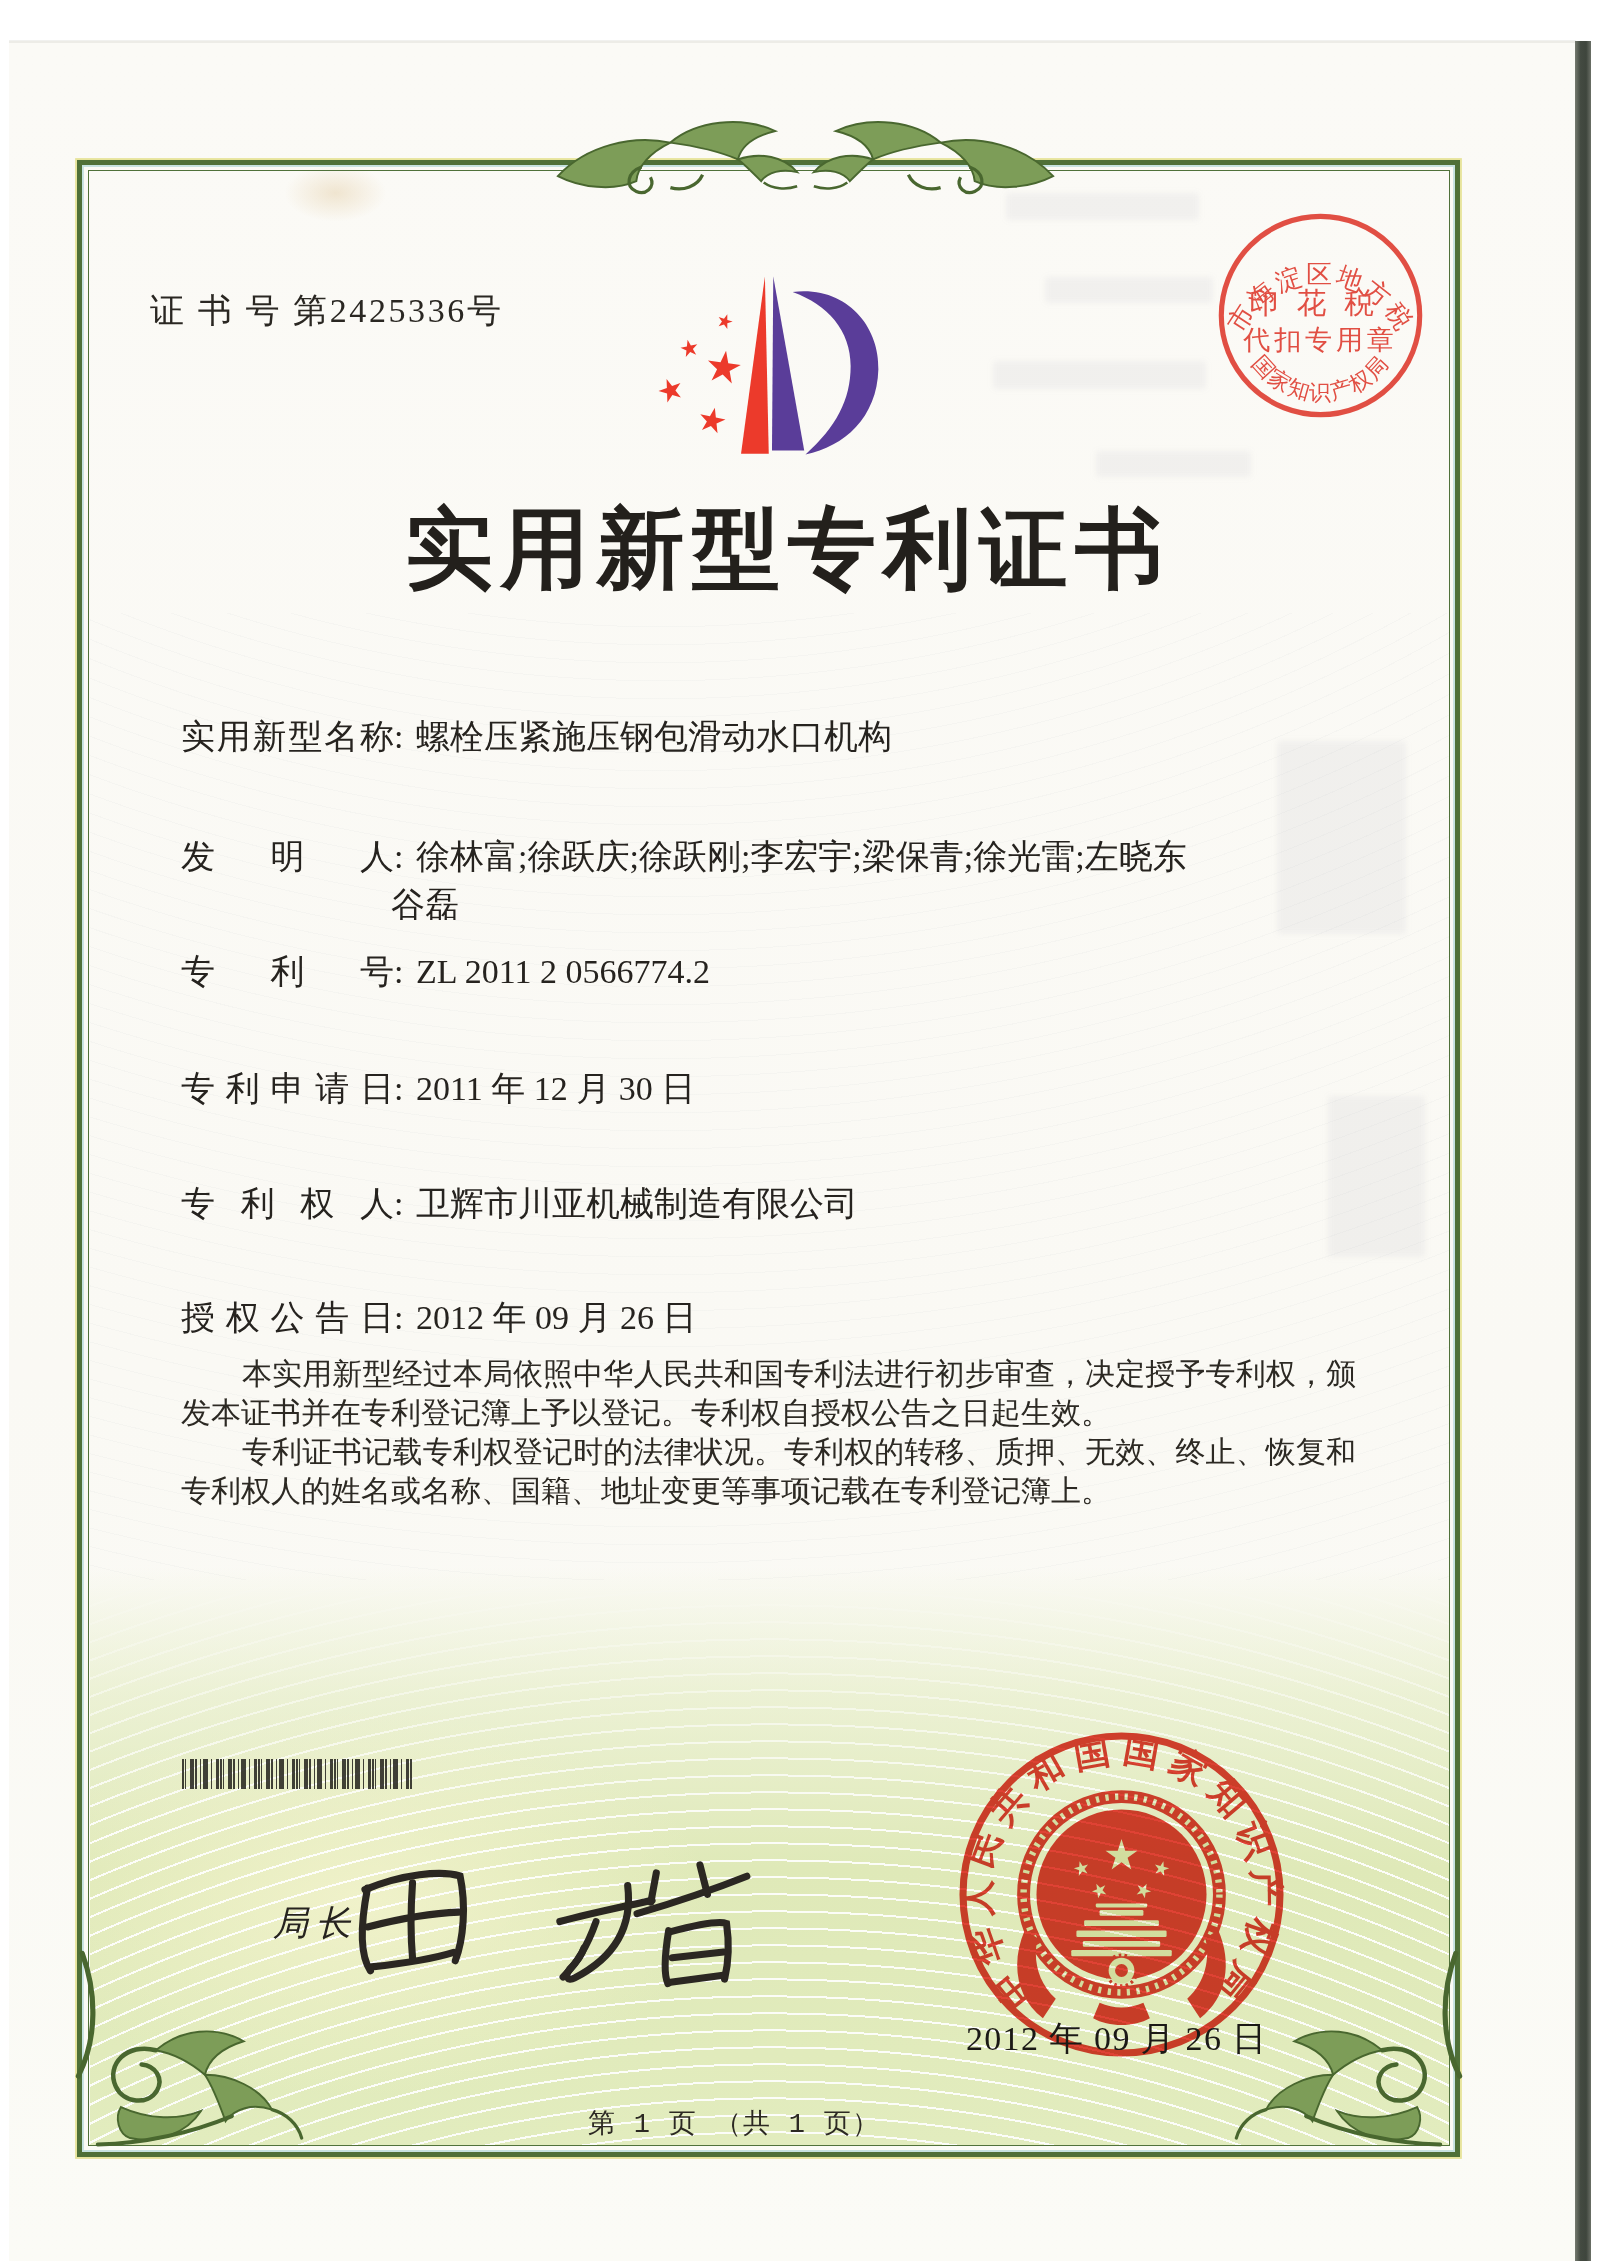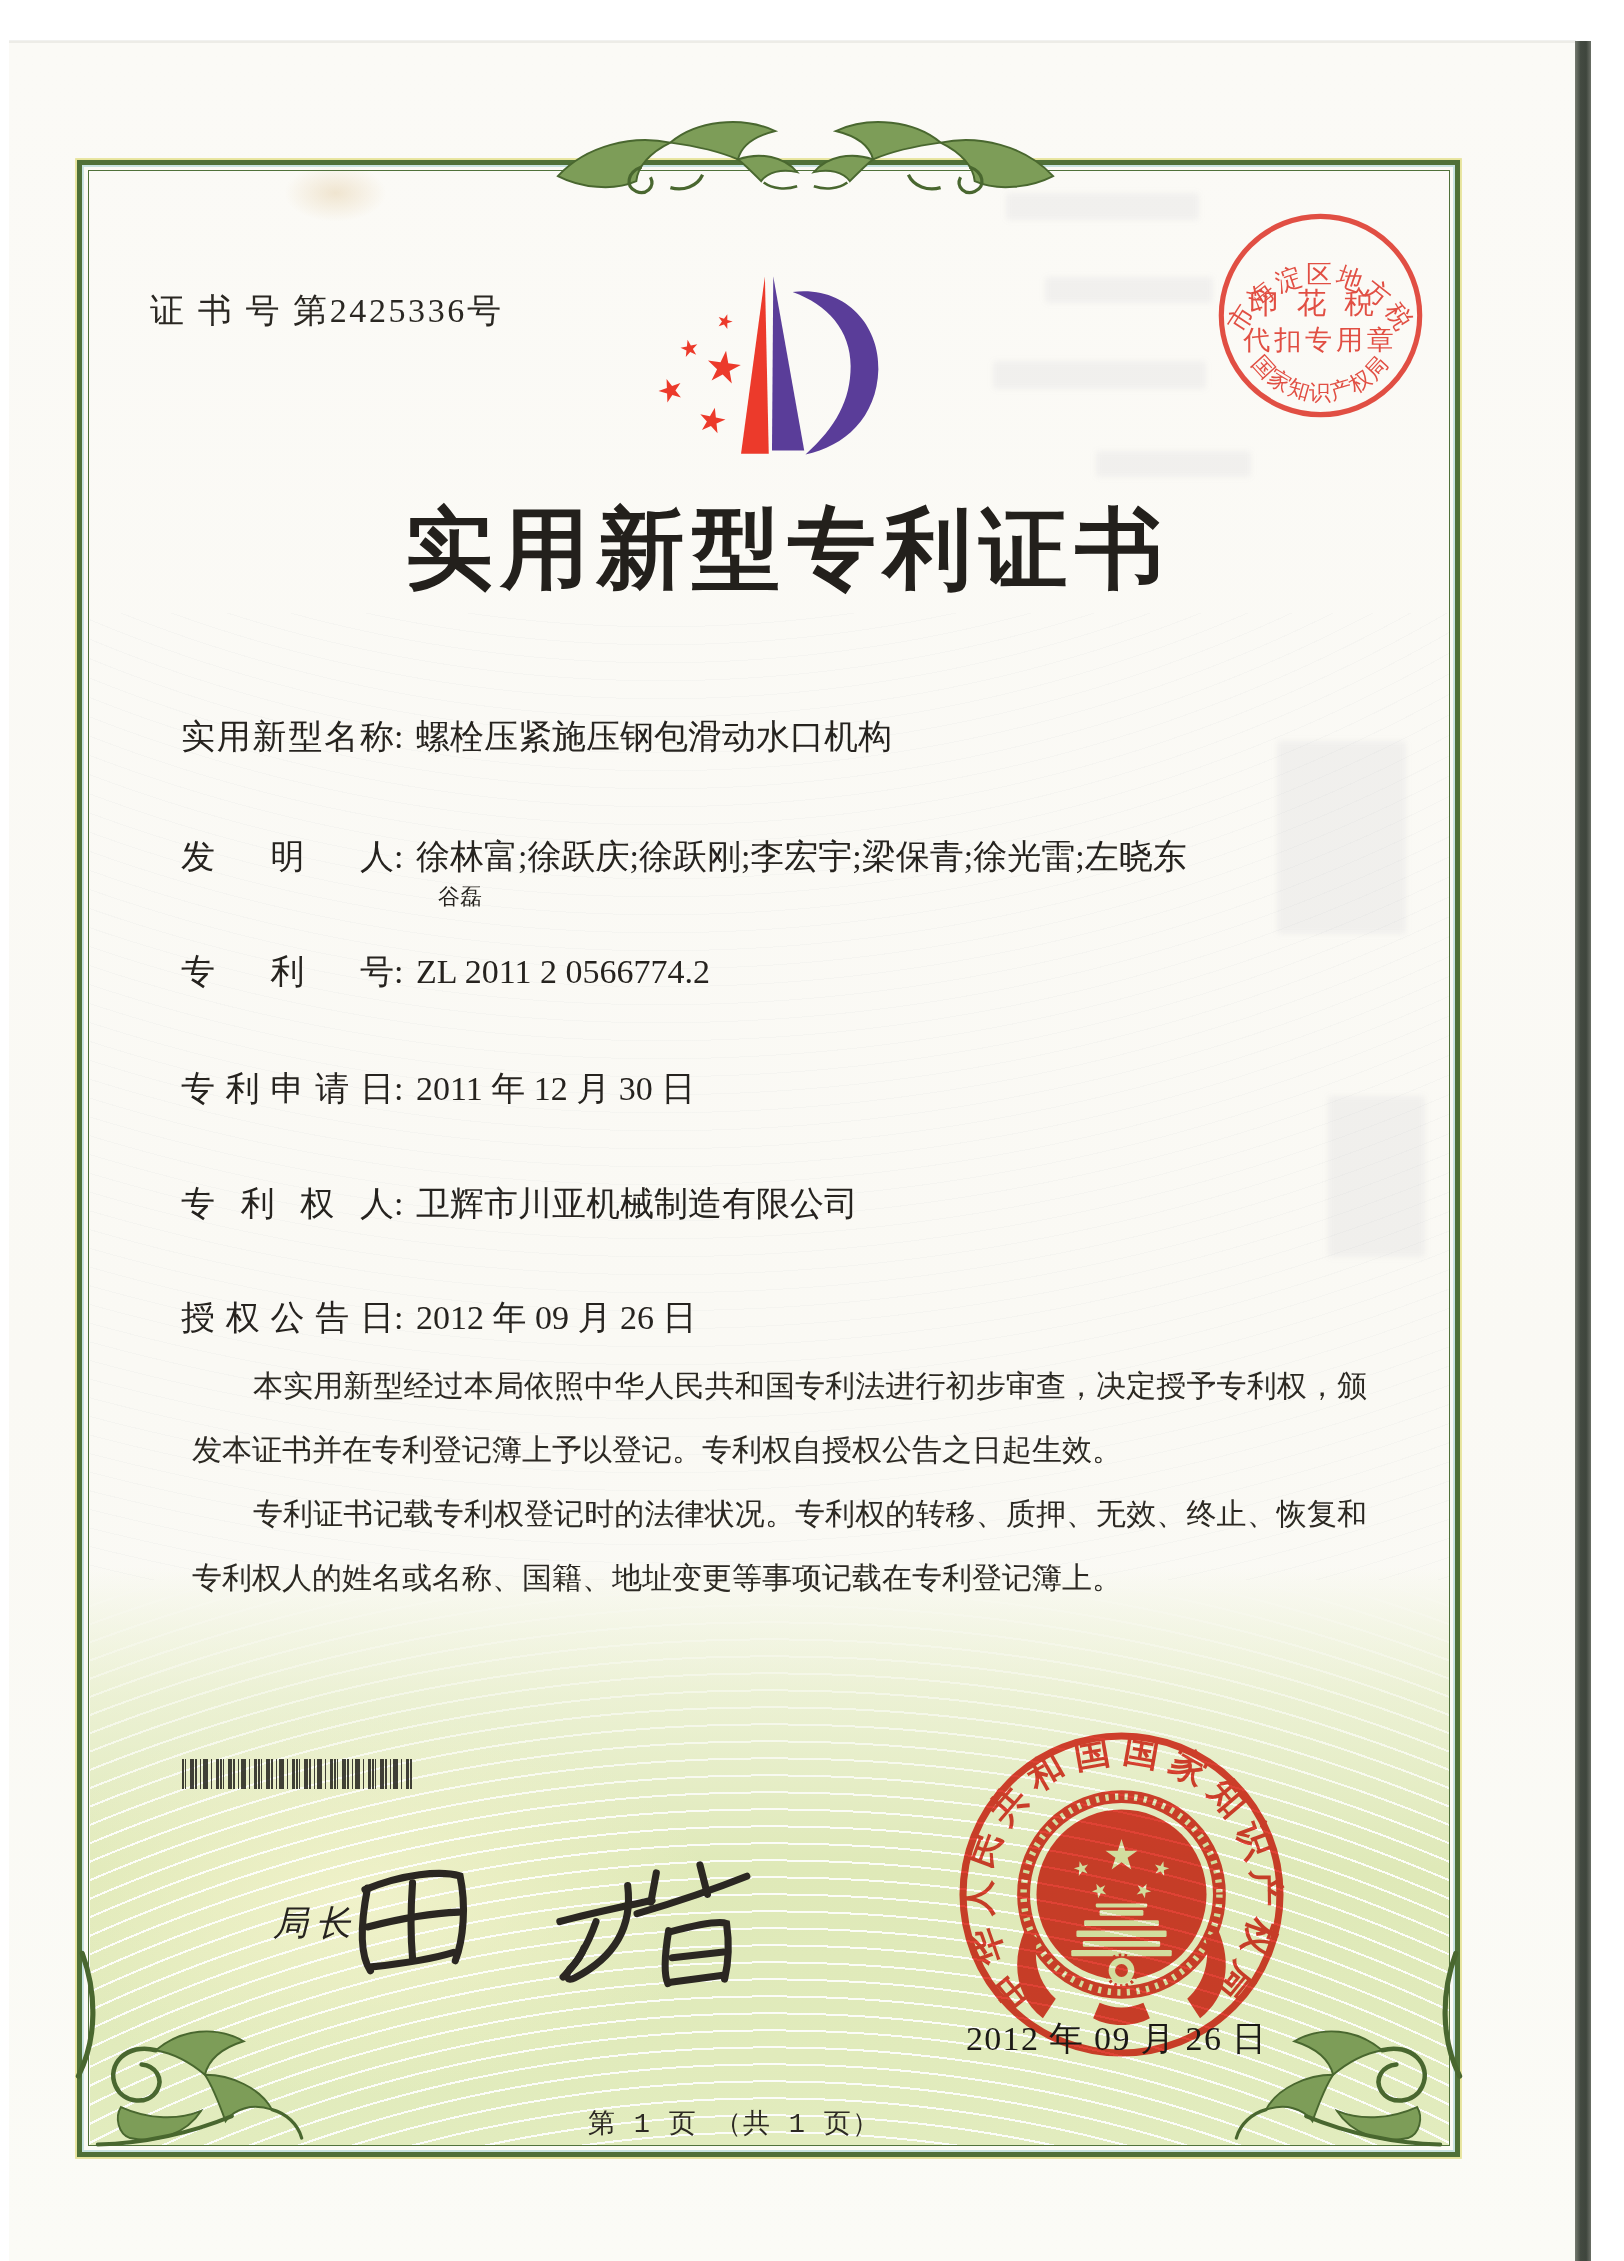--- a/index.html
+++ b/index.html
@@ -38,22 +38,22 @@
   .watermark{left:90px;top:613px;width:1359px;height:967px;opacity:.55;
     background:repeating-radial-gradient(circle 2063px at 42% -140%,
       rgba(145,155,165,0) 0 17px, rgba(145,155,165,.09) 17px 18px);}
   
   .certno{left:150px;top:288px;font-size:34px;letter-spacing:2.6px;color:#2a2722;white-space:nowrap;}
   .title{left:405px;top:490px;font-size:88px;font-weight:bold;letter-spacing:7.7px;
     color:#23201c;white-space:nowrap;text-align:right;}
   .field{left:181px;font-size:34px;white-space:nowrap;color:#26231f;}
   .flabel{display:inline-block;width:213px;text-align:justify;text-align-last:justify;}
   .fcolon{display:inline-block;width:22px;}
-  .inv2{left:438px;top:882px;font-size:22px;color:#26231f;}
-  .body-block{left:192px;top:1354px;width:1175px;font-size:30px;line-height:64px;
+  .inv2{left:391px;top:882px;font-size:34px;color:#26231f;}
+  .body-block{left:181px;top:1354px;width:1175px;font-size:30px;line-height:39px;
     text-align:justify;color:#2c2923;}
   .body-block p{margin:0;text-indent:61px;}
   .chief{left:273px;top:1900px;font-size:35px;letter-spacing:7.7px;color:#26231f;font-style:italic;}
   .seal-date{left:966px;top:2016px;font-size:34px;letter-spacing:1.3px;color:#1b1916;white-space:nowrap;}
   .footer{left:588px;top:2105px;font-size:27px;letter-spacing:1.3px;color:#2c2923;white-space:nowrap;font-family:Liberation Mono, monospace;}
   
   .barcode{left:182px;top:1759px;width:231px;height:30px;opacity:.87;
     background:repeating-linear-gradient(90deg,
       #26251f 0 1.9px, rgba(0,0,0,0) 1.9px 3.2px,
       #26251f 3.2px 4.5px, rgba(0,0,0,0) 4.5px 7.7px,

